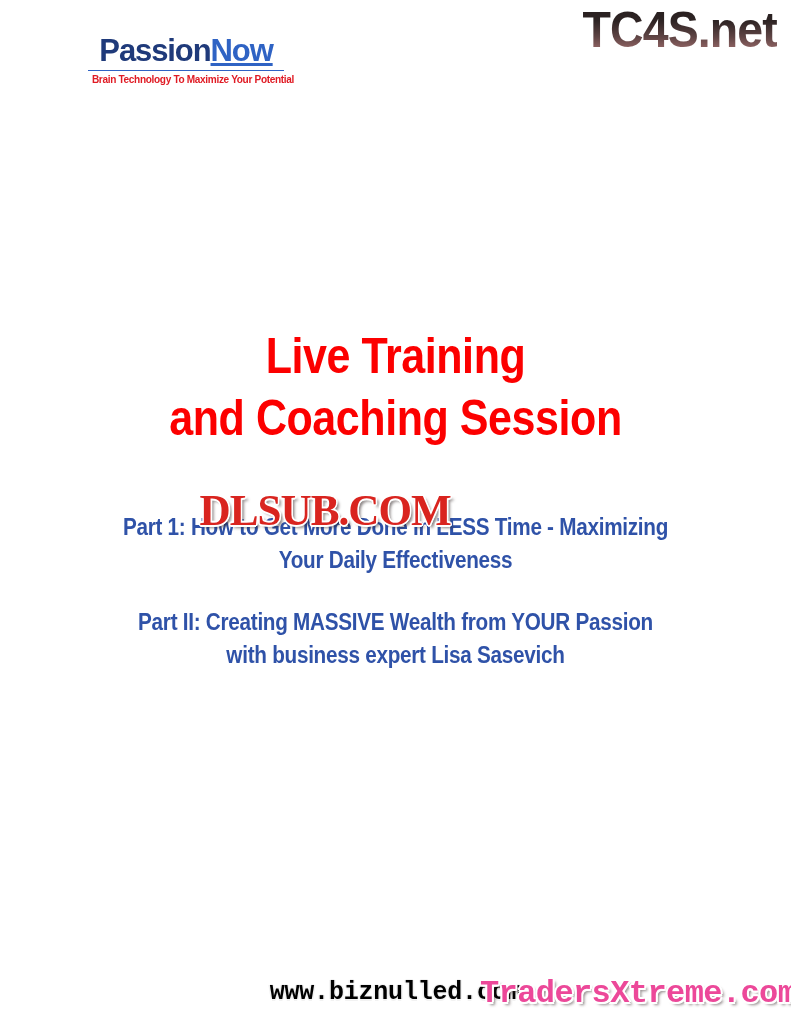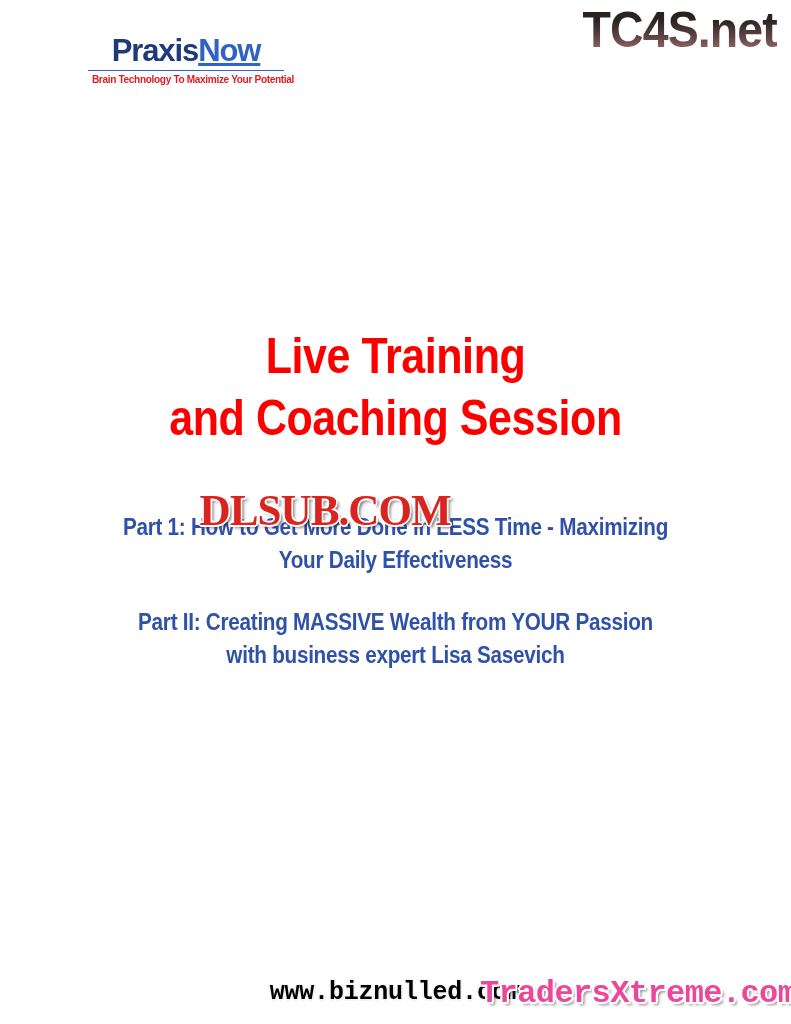--- a/index.html
+++ b/index.html
@@ -194,21 +194,21 @@
   }
 </style>
 </head>
 <body>
 
 <div id="page">
 
   <div class="tc4s-watermark">TC4S.net</div>
 
   <div class="logo">
-    <div class="logo-word"><span class="logo-praxis">Praxis</span><span class="logo-now">Now</span></div>
+    <div class="logo-word"><span class="logo-praxis">Passion</span><span class="logo-now">Now</span></div>
     <div class="logo-rule"></div>
     <div class="logo-tagline">Brain Technology To Maximize Your Potential</div>
   </div>
 
   <div class="headline">
     <span class="line">Live Training</span>
     <span class="line">and Coaching Session</span>
   </div>
 
   <div class="blue-block" id="part1-block">

